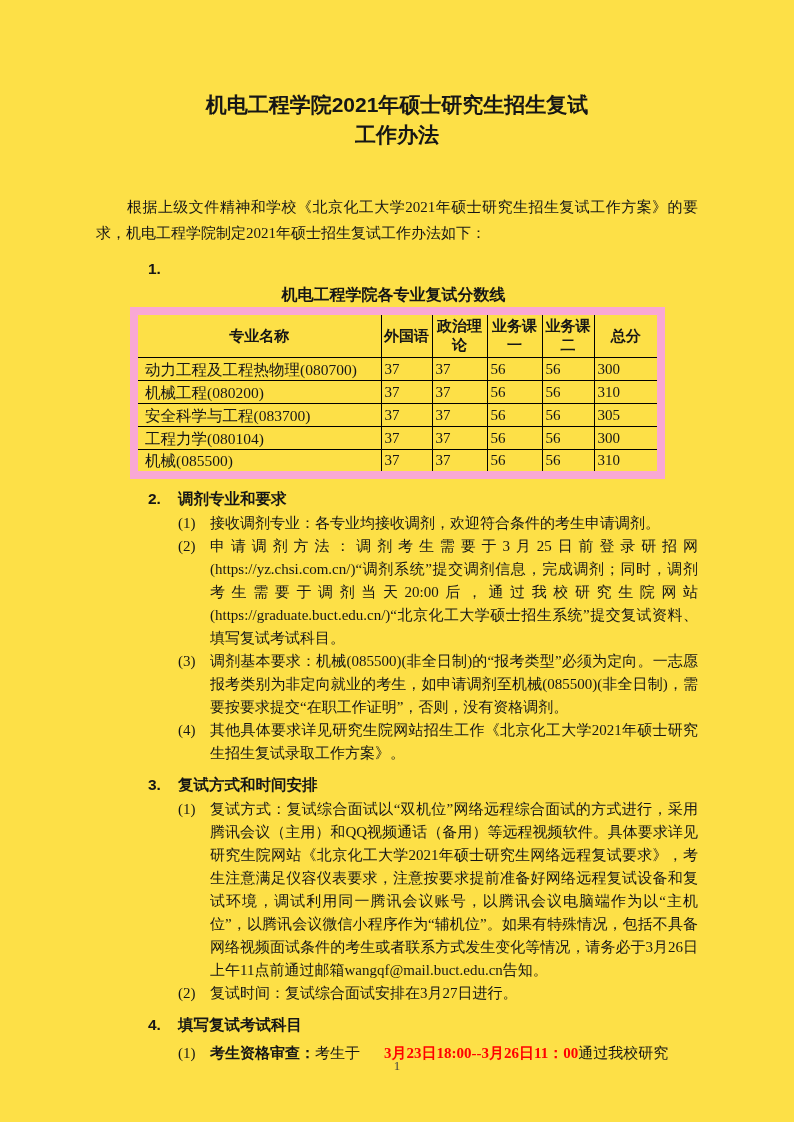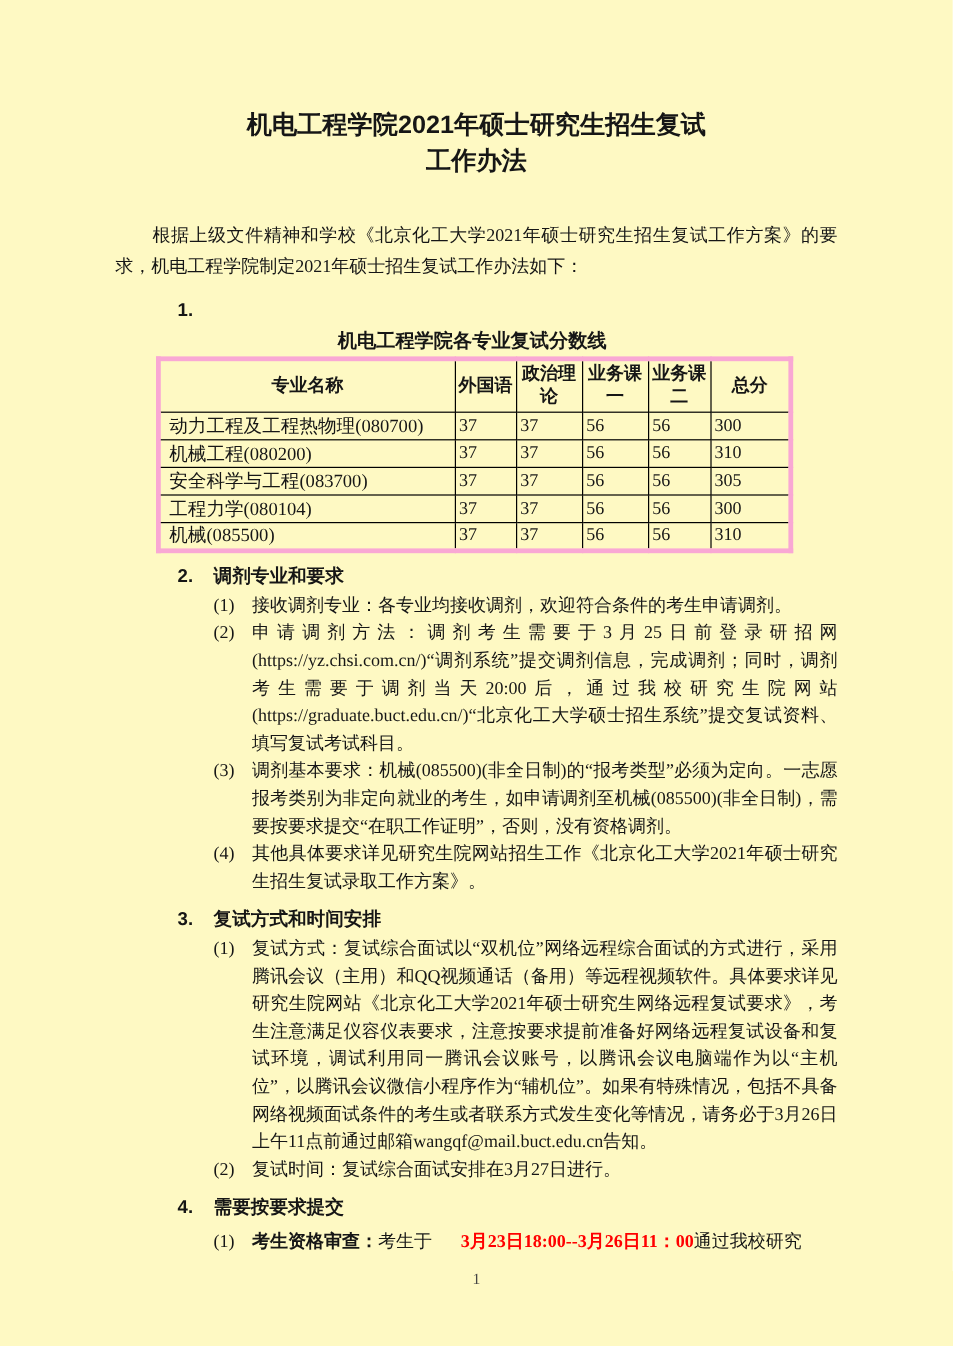--- a/index.html
+++ b/index.html
@@ -1,41 +1,41 @@
 <!DOCTYPE html>
 <html><head>
 <meta charset="utf-8">
 <style>
   * { margin:0; padding:0; box-sizing:border-box; }
   html,body { background:#ffffff; }
   body { width:794px; height:1122px; font-family:"Liberation Serif","DejaVu Serif",serif; color:#161616; }
-  .page { position:relative; width:794px; height:1122px; background:#fef9c3; overflow:hidden;
+  .page { position:relative; width:794px; height:1122px; background:#fde047; overflow:hidden;
           padding:90px 96px 0 96px; }
 
   
   .doc-title { font-family:"Liberation Sans","DejaVu Sans",sans-serif; font-weight:700;
                font-size:21px; line-height:30px; text-align:center; color:#161616; }
 
   
-  .intro { margin-top:34px; font-size:15px; line-height:26px; text-align:justify;
+  .intro { margin-top:44px; font-size:15px; line-height:26px; text-align:justify;
            text-indent:31px; }
 
   
   .sec { margin-top:9px; }
   .sec-head { font-family:"Liberation Sans","DejaVu Sans",sans-serif; font-weight:700;
               font-size:15.5px; line-height:22px; padding-left:52px; display:flex; }
   .sec-num { width:30px; flex:0 0 30px; }
   .sec-head-label { flex:1; }
 
   
   .tbl-caption { font-family:"Liberation Sans","DejaVu Sans",sans-serif; font-weight:700;
                  font-size:16px; line-height:21px; margin:4px 0 2px 34px; width:527px;
                  text-align:center; }
   table.score-table { border-collapse:collapse; table-layout:fixed; margin-left:34px;
-                      width:527px; border:4px solid #f9a8d4; }
+                      width:527px; border:8px solid #f9a8d4; }
   table.score-table td, table.score-table th { border:1px solid #000; font-size:15px;
                       vertical-align:middle; }
   table.score-table th { font-weight:700; line-height:19px; text-align:center;
                       height:44px; padding:2px 1px; }
   table.score-table td { height:23px; line-height:21px; padding:0 3px; text-align:left; }
   table.score-table td.prog { text-align:left; padding-left:7px; font-size:15.5px; }
 
   
   .items { margin-top:2px; }
   .item { display:flex; padding-left:82px; font-size:15px; line-height:23px; }
@@ -169,21 +169,21 @@
       <div class="item">
         <span class="marker">(2)</span>
         <span class="itext">复试时间：复试综合面试安排在3月27日进行。</span>
       </div>
     </div>
   </div>
 
   <div class="sec">
     <div class="sec-head">
       <span class="sec-num">4.</span>
-      <span class="sec-head-label">需要按要求提交</span>
+      <span class="sec-head-label">填写复试考试科目</span>
     </div>
     <div class="items" style="margin-top:6px;">
       <div class="item">
         <span class="marker">(1)</span>
         <span class="itext">
           <span class="bold-lead">考生资格审查：</span><span>考生于</span><span class="red-strong" id="red-deadline" style="color: rgb(255, 0, 0);">3月23日18:00--3月26日11：00</span><span>通过我校研究</span>
         </span>
       </div>
     </div>
   </div>

